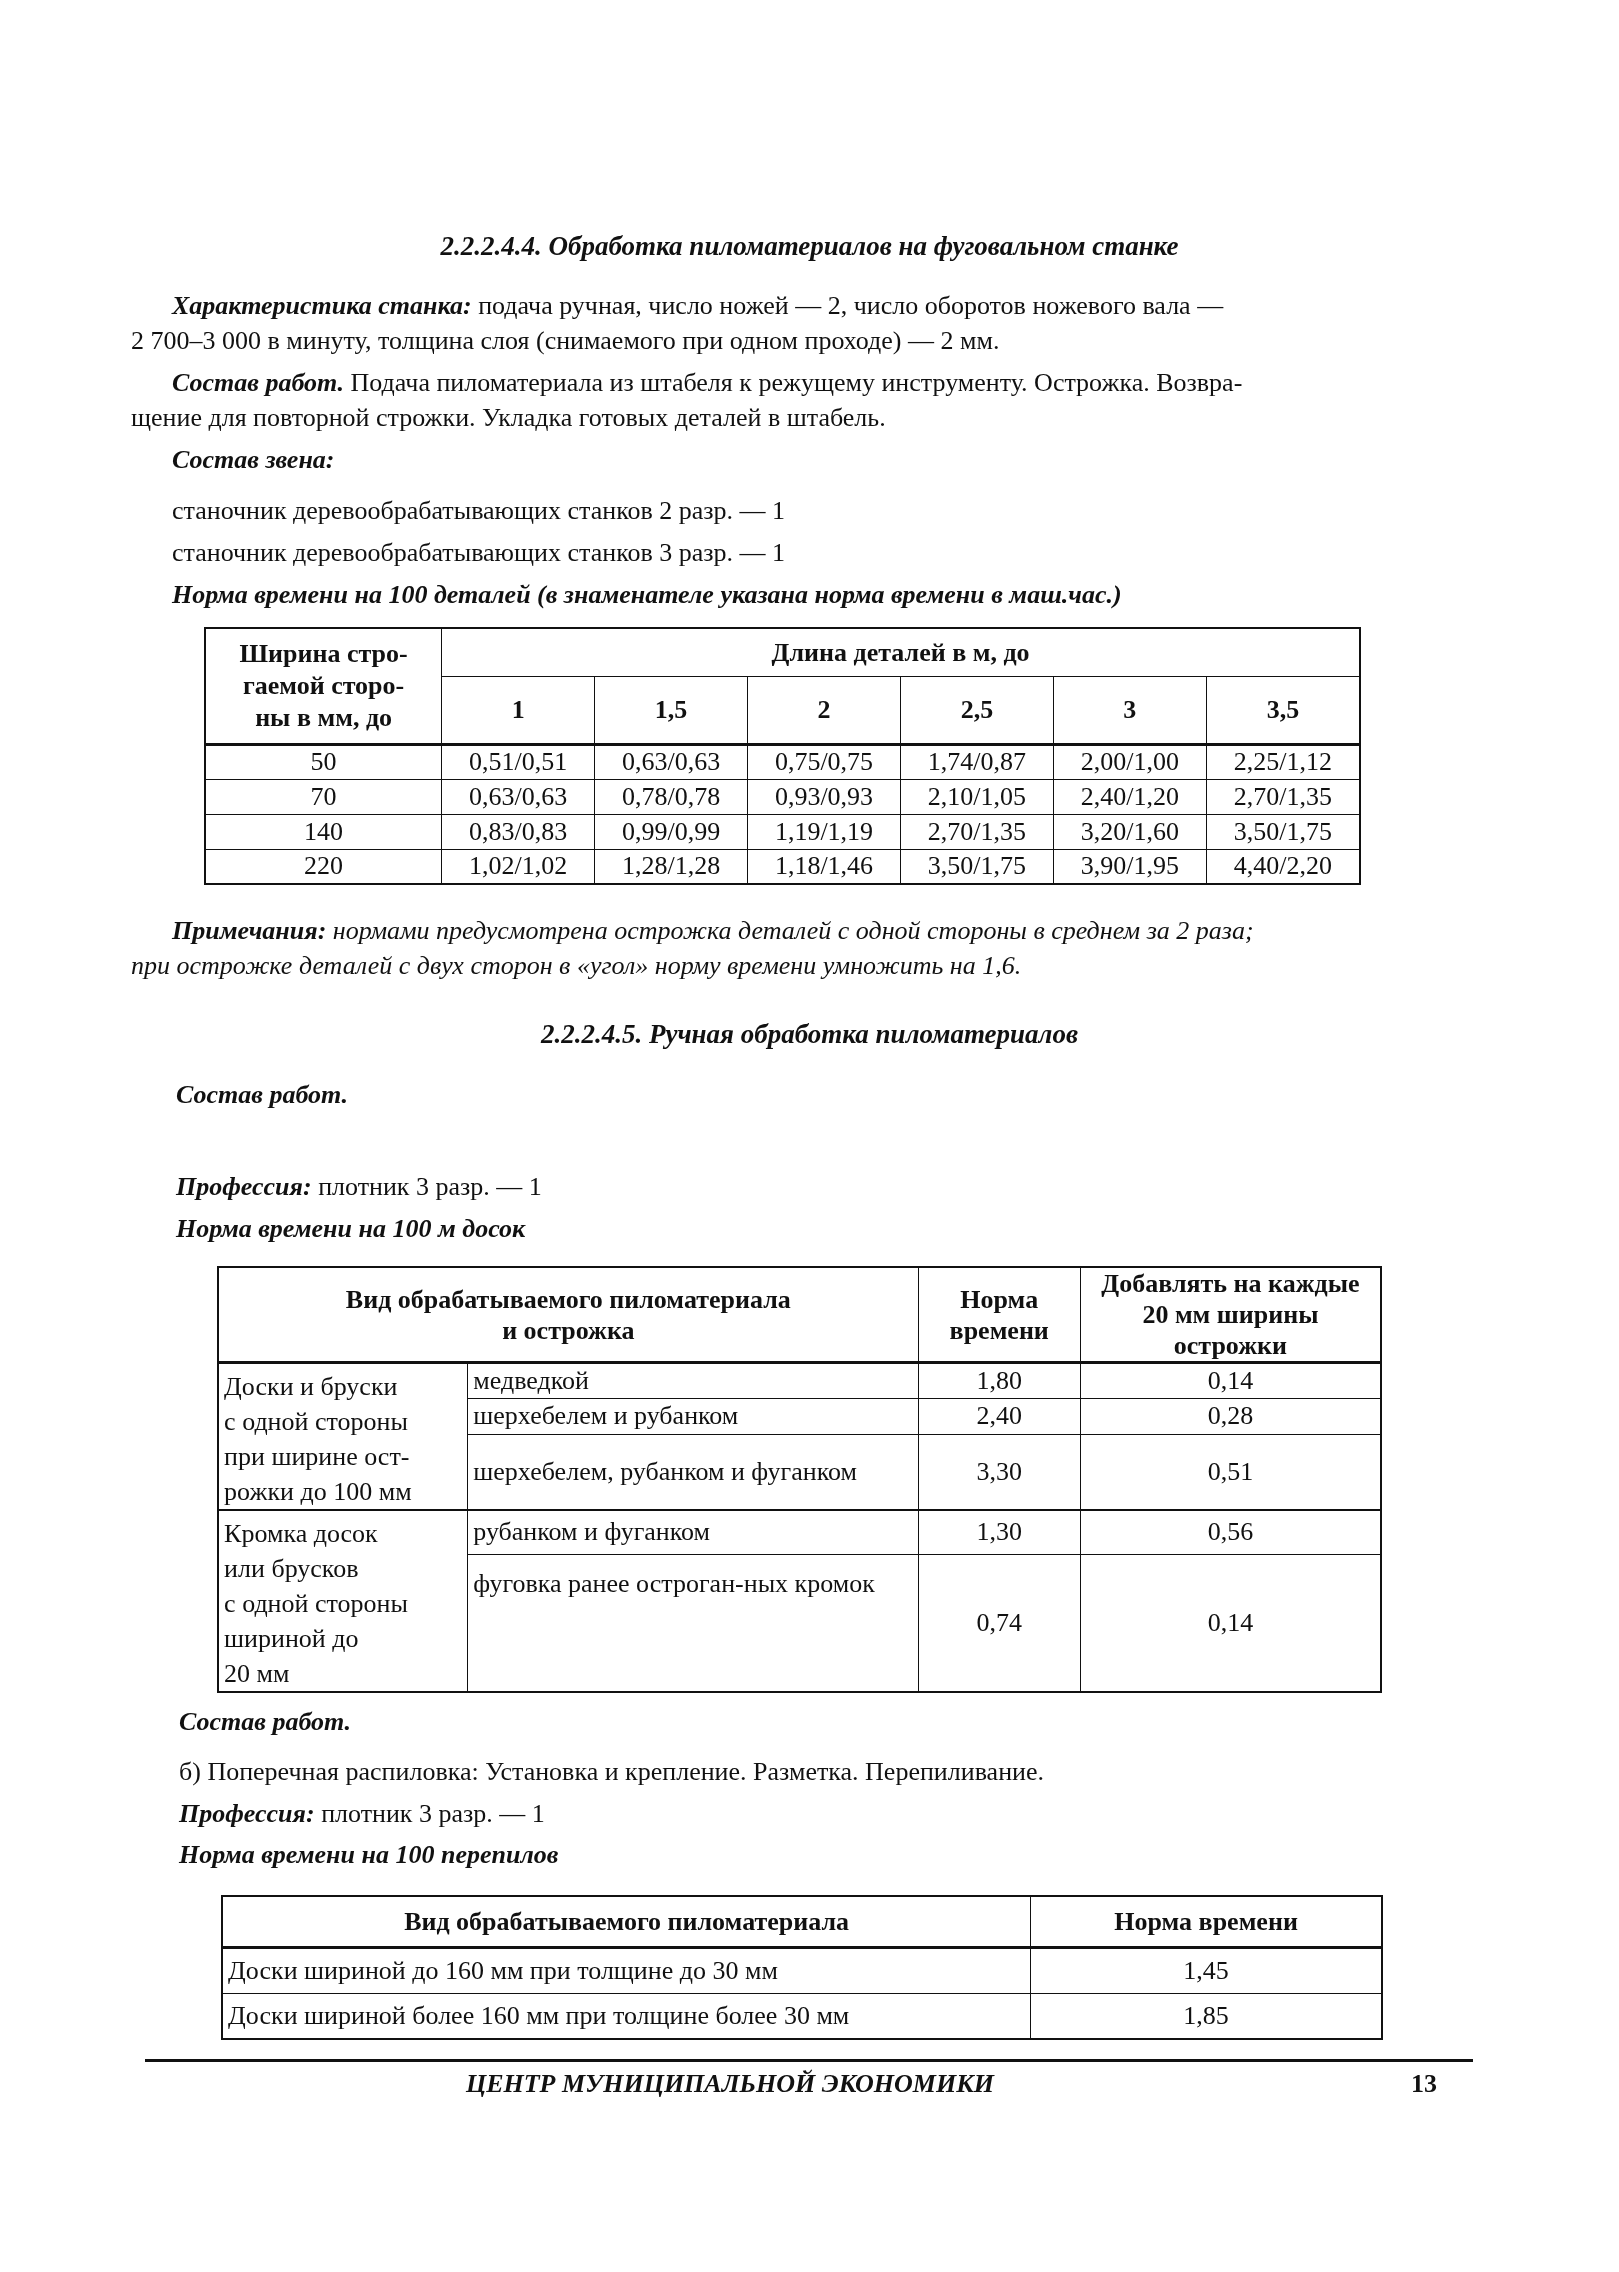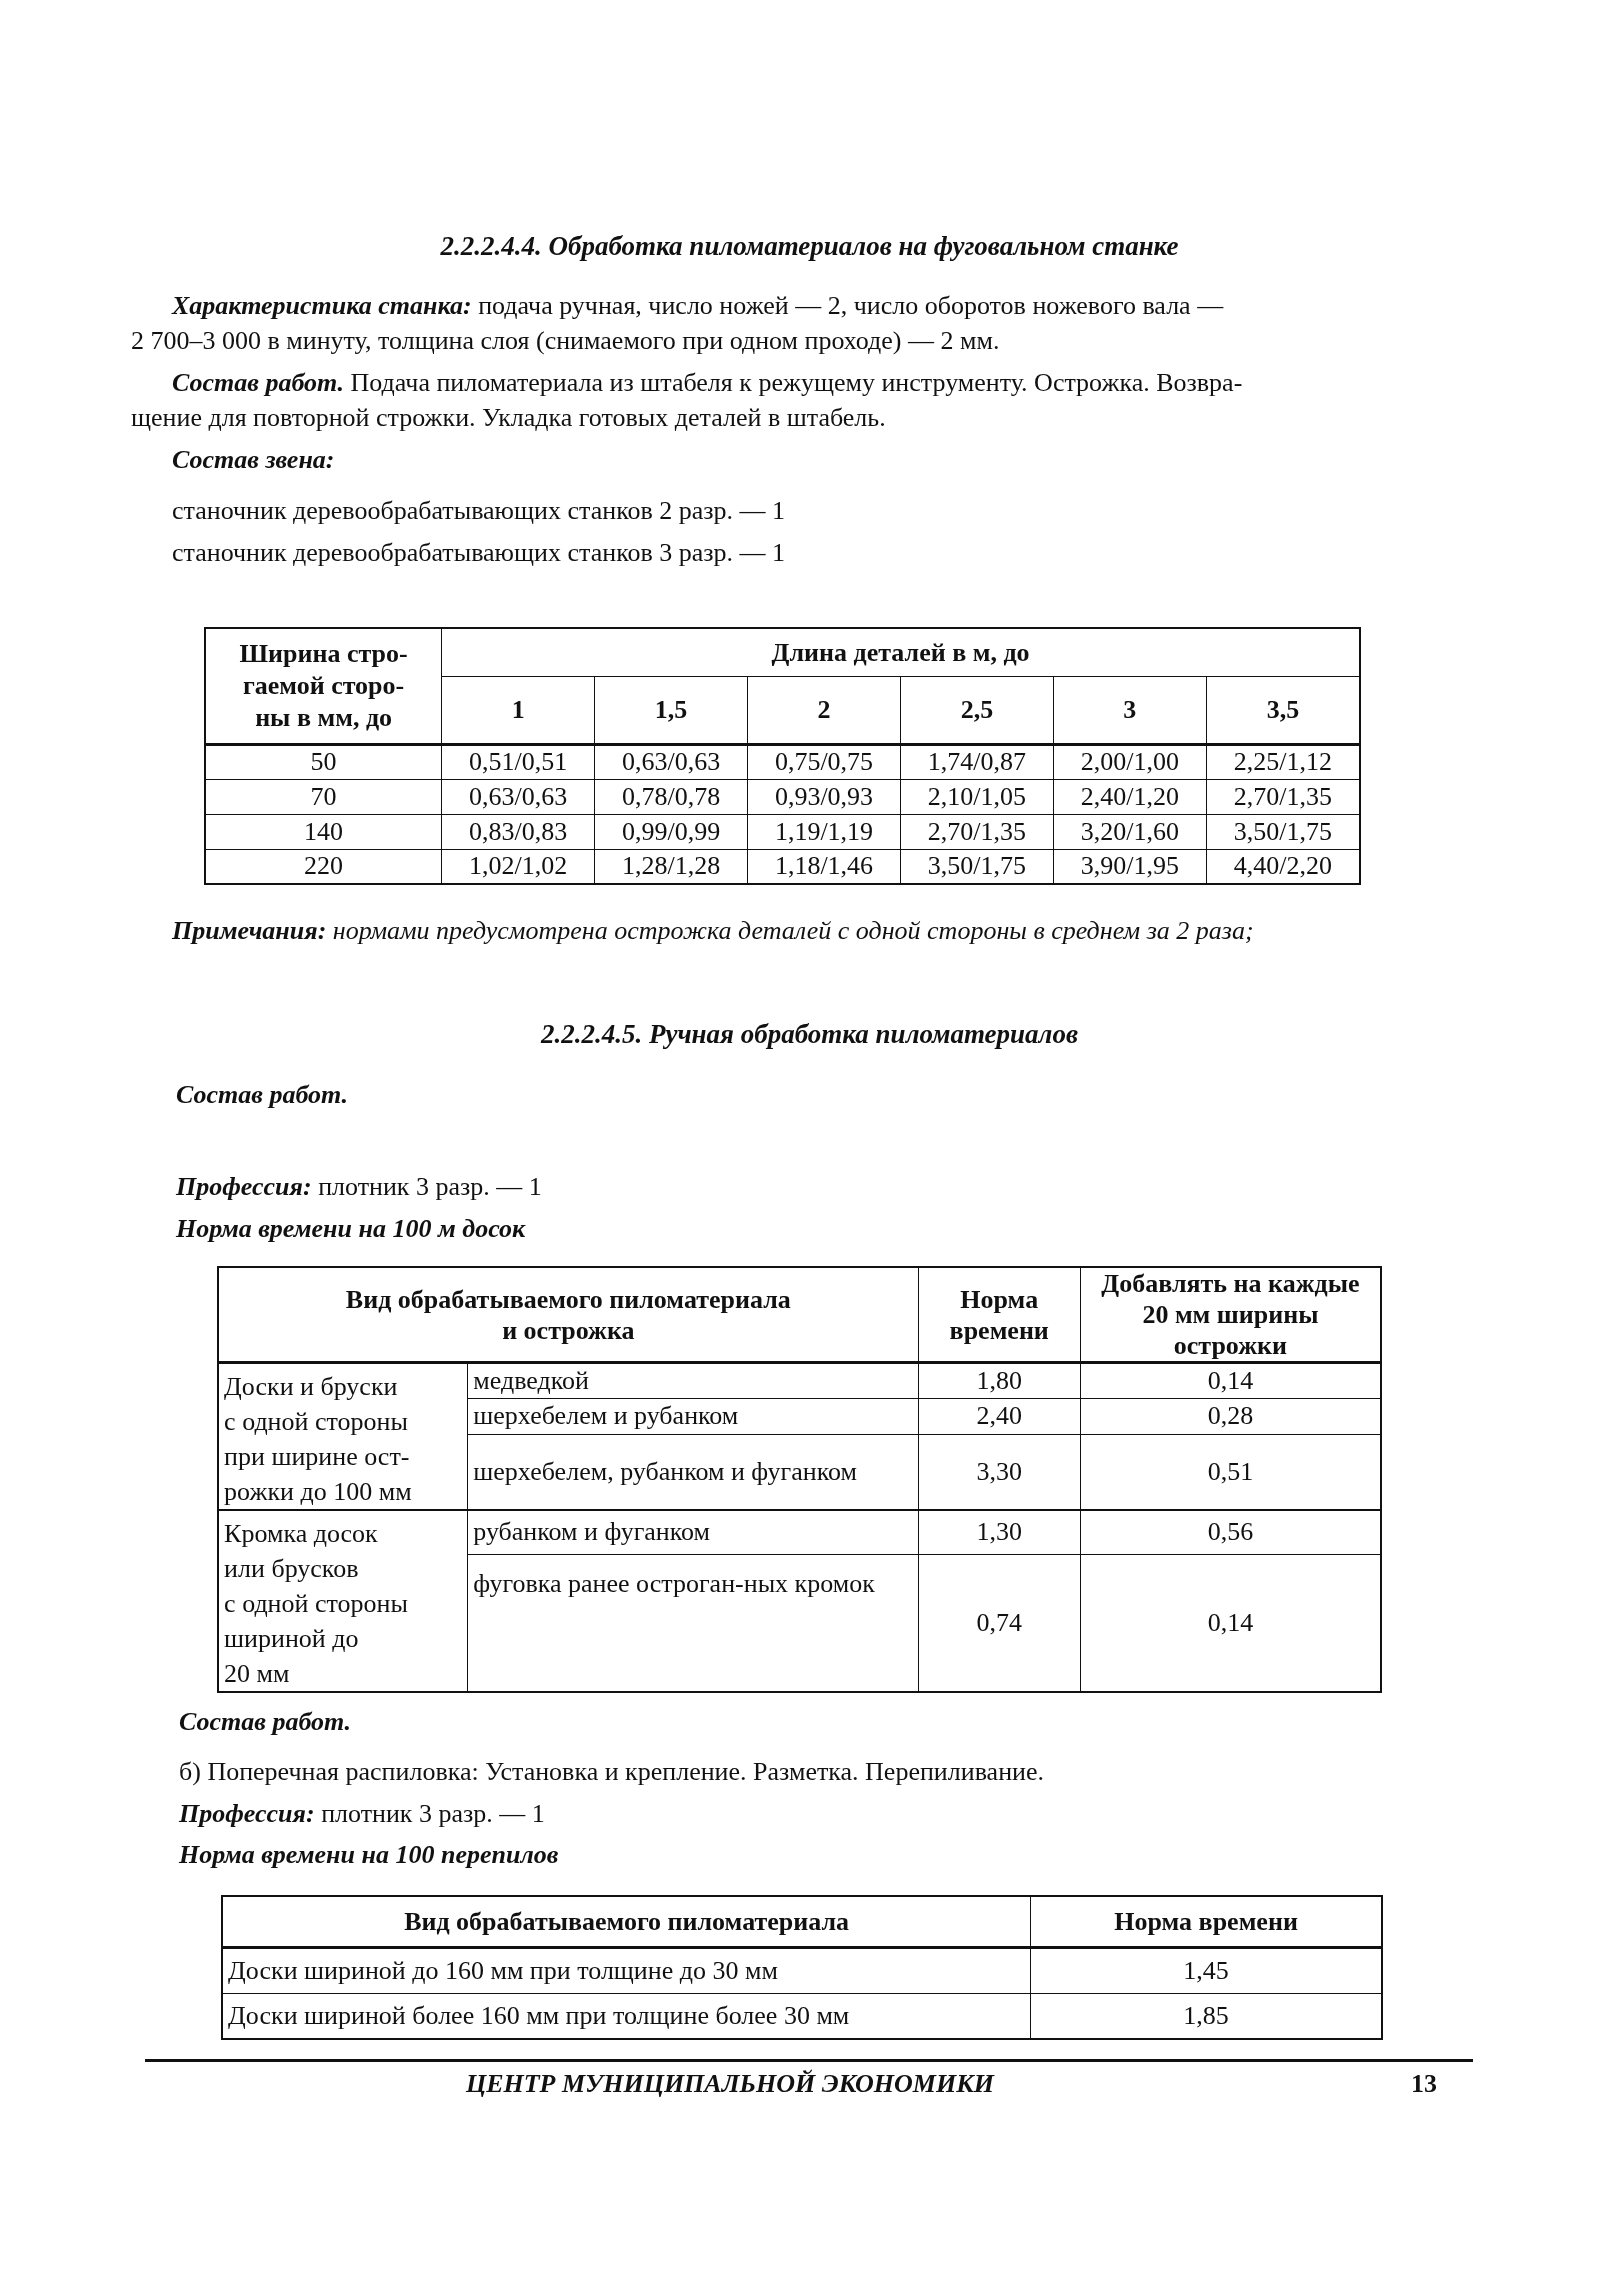--- a/index.html
+++ b/index.html
@@ -34,20 +34,21 @@
 
   <div class="abs line" style="left:172px;top:365px;">
     <span class="lbl">Состав работ.</span><span> Подача пиломатериала из штабеля к режущему инструменту. Острожка. Возвра-</span>
   </div>
   <div class="abs line" style="left:131px;top:400px;">щение для повторной строжки. Укладка готовых деталей в штабель.</div>
 
   <div class="abs line lbl" style="left:172px;top:442px;">Состав звена:</div>
   <div class="abs line" style="left:172px;top:493px;">станочник деревообрабатывающих станков 2 разр. — 1</div>
   <div class="abs line" style="left:172px;top:535px;">станочник деревообрабатывающих станков 3 разр. — 1</div>
 
+  <div class="abs line lbl" style="left:172px;top:577px;">Норма времени на 100 деталей (в знаменателе указана норма времени в маш.час.)</div>
 
   <table class="tbl-outer" style="left:204px;top:627px;width:1157px;">
     <tbody>
         <tr style="height:48px;">
       <th rowspan="2" style="width:225px;border-bottom:3.2px solid #111;line-height:32px;">
         <div>Ширина стро-</div>
         <div>гаемой сторо-</div>
         <div>ны в мм, до</div>
       </th>
       <th colspan="6">Длина деталей в м, до</th>
@@ -95,20 +96,21 @@
       <td>3,50/1,75</td>
       <td>3,90/1,95</td>
       <td>4,40/2,20</td>
     </tr>
   </tbody>
     </table>
 
   <div class="abs line" style="left:172px;top:913px;font-style:italic;">
     <span class="lbl"><span style="font-weight: bold;">Примечания:</span><span style="font-weight: normal;"> нормами предусмотрена острожка деталей с одной стороны в среднем за 2 раза;</span></span>
   </div>
+  <div class="abs line" style="left:131px;top:948px;font-style:italic;">при острожке деталей с двух сторон в «угол» норму времени умножить на 1,6.</div>
 
   <div class="abs h-sec" style="left:0;width:1619px;top:1019px;">2.2.2.4.5. Ручная обработка пиломатериалов</div>
 
   <div class="abs line lbl" style="left:176px;top:1077px;">Состав работ.</div>
   <div class="abs line" style="left:176px;top:1169px;">
     <span class="lbl">Профессия:</span><span> плотник 3 разр. — 1</span>
   </div>
   <div class="abs line lbl" style="left:176px;top:1211px;">Норма времени на 100 м досок</div>
 
   <table class="tbl-outer" style="left:217px;top:1266px;width:1165px;">

